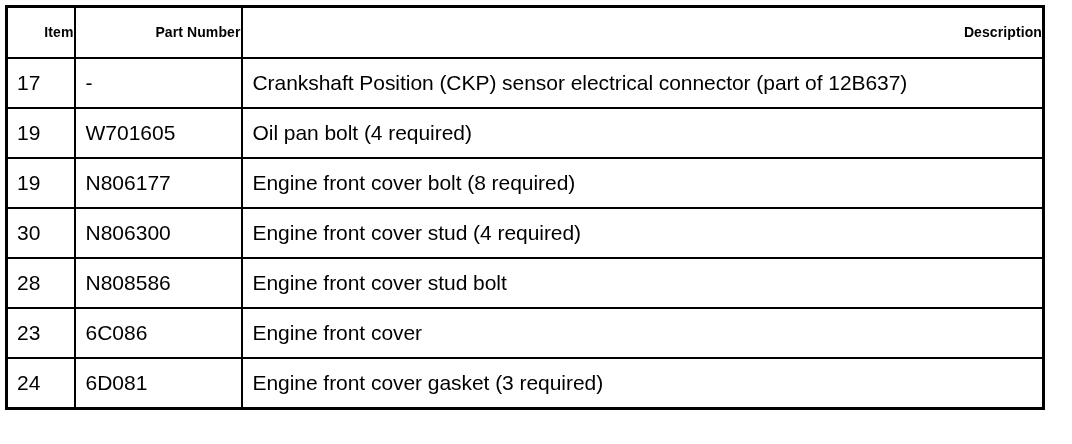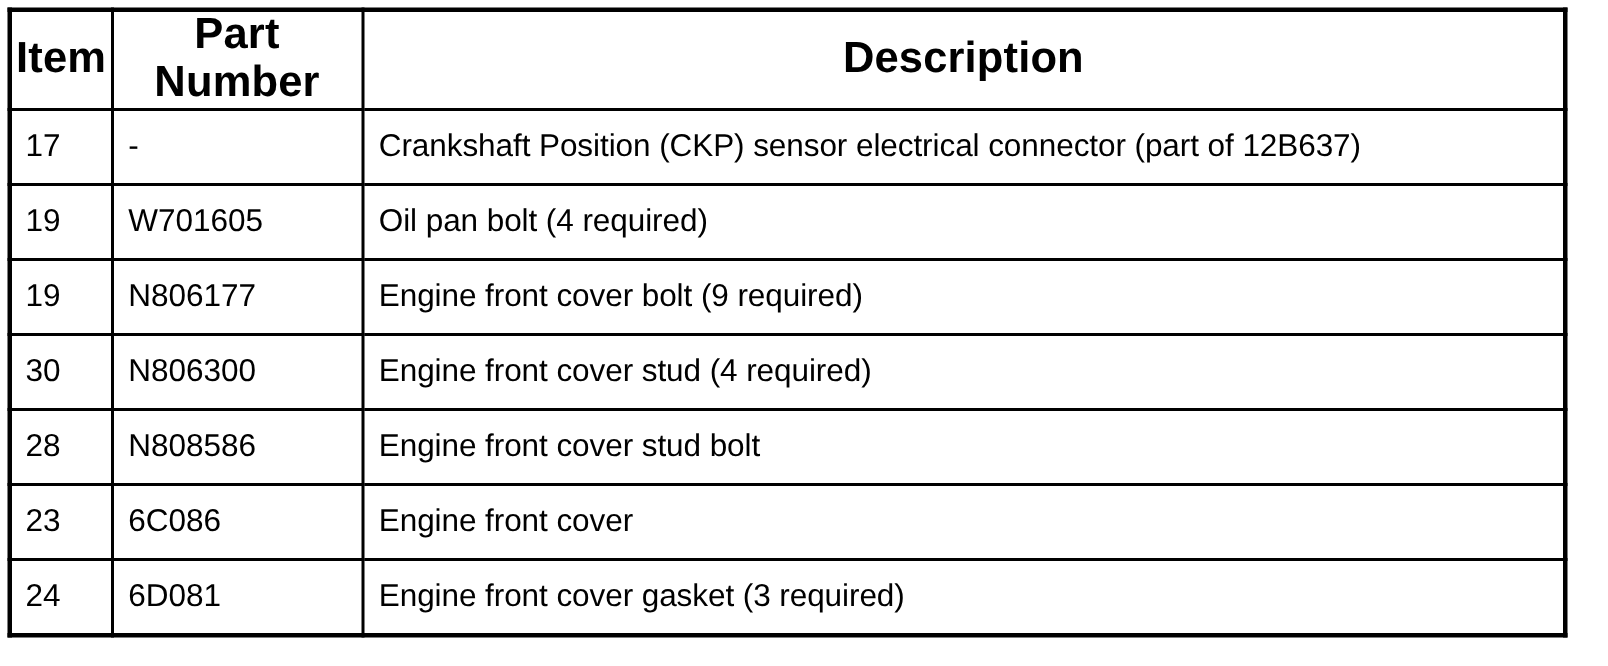--- a/index.html
+++ b/index.html
@@ -46,23 +46,23 @@
     vertical-align: middle;
     font-size: 21px;
     line-height: 1.1;
     font-weight: normal;
     color: #000000;
     background: #ffffff;
   }
 
   #parts-table thead th {
     font-weight: bold;
-    text-align: center;
+    text-align: right;
     height: 49px;
-    font-size: 29px;
+    font-size: 14px;
     letter-spacing: 0.1px;
   }
 
   #parts-table tbody td {
     text-align: left;
     padding-left: 10px;
     padding-right: 6px;
     white-space: nowrap;
     overflow: hidden;
   }
@@ -103,21 +103,21 @@
         <td class="cell-description">Crankshaft Position (CKP) sensor electrical connector (part of 12B637)</td>
       </tr>
       <tr>
         <td class="cell-item">19</td>
         <td class="cell-partnumber">W701605</td>
         <td class="cell-description">Oil pan bolt (4 required)</td>
       </tr>
       <tr>
         <td class="cell-item">19</td>
         <td class="cell-partnumber">N806177</td>
-        <td class="cell-description">Engine front cover bolt (9 required)</td>
+        <td class="cell-description">Engine front cover bolt (8 required)</td>
       </tr>
       <tr>
         <td class="cell-item">30</td>
         <td class="cell-partnumber">N806300</td>
         <td class="cell-description">Engine front cover stud (4 required)</td>
       </tr>
       <tr>
         <td class="cell-item">28</td>
         <td class="cell-partnumber">N808586</td>
         <td class="cell-description">Engine front cover stud bolt</td>

